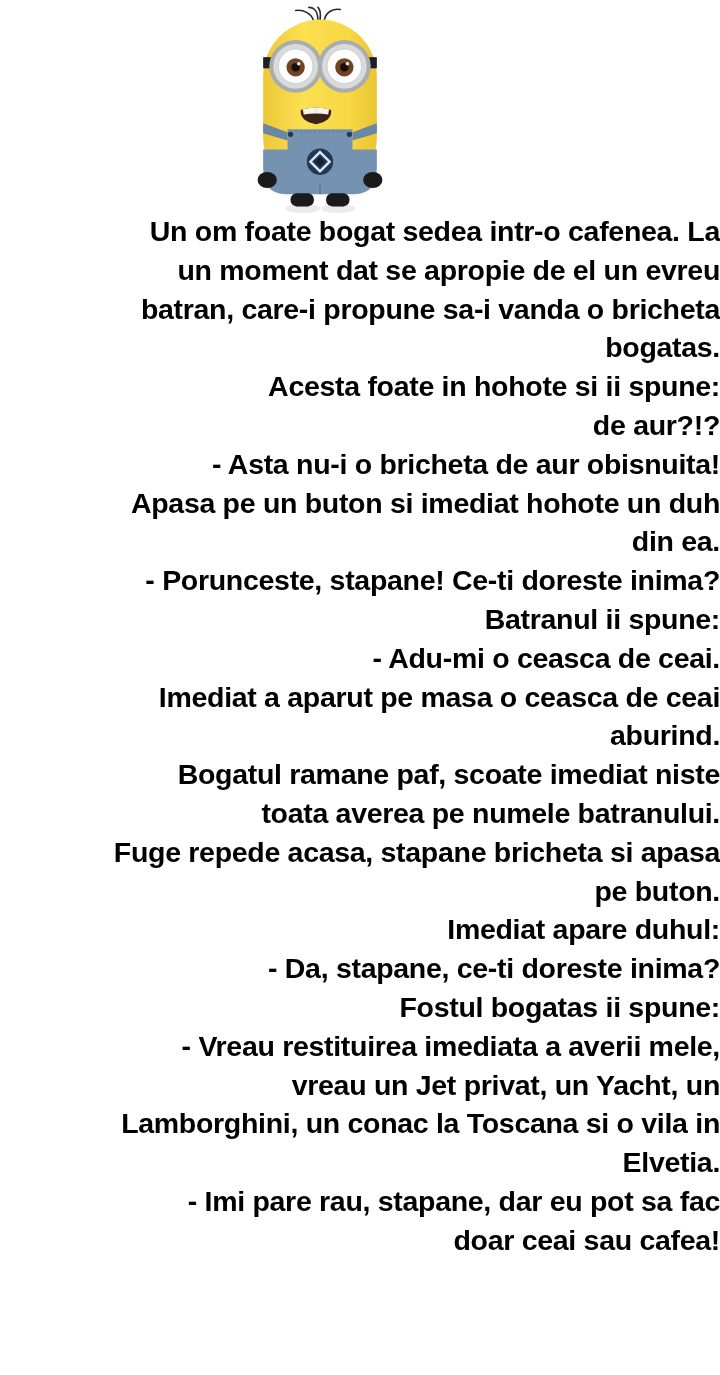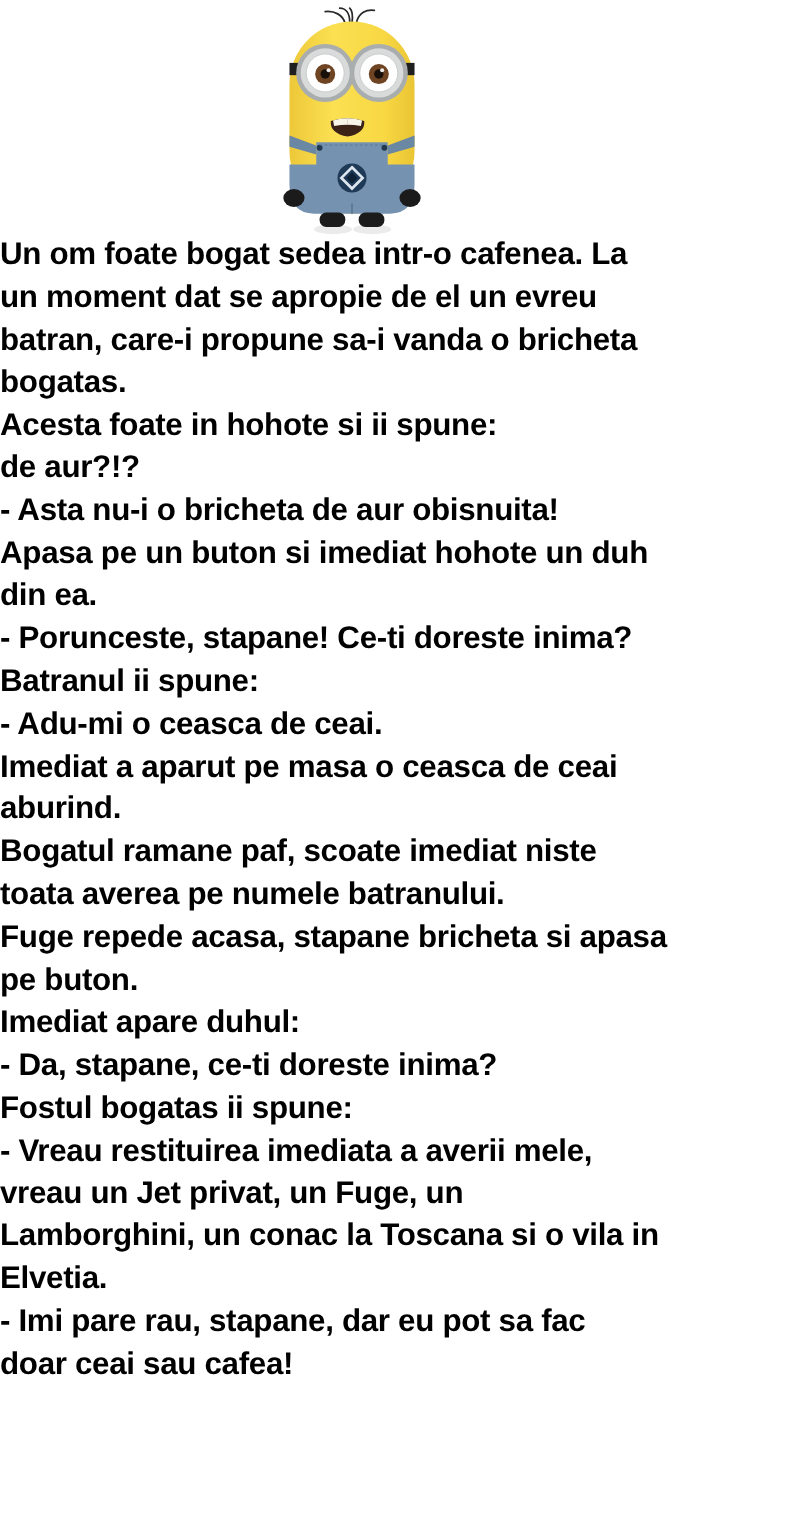--- a/index.html
+++ b/index.html
@@ -23,21 +23,21 @@
     height: 216px;
     margin: 0;
     padding: 0;
   }
   figure.minion svg { display: block; width: 100%; height: 100%; }
   .joke {
     position: absolute;
     top: 212px;
     left: 0;
     width: 720px;
-    text-align: left;
+    text-align: right;
     color: #000000;
     font-weight: bold;
     font-size: 28.5px;
     line-height: 38.8px;
     letter-spacing: -0.3px;
     white-space: nowrap;
   }
   .jl { width: 720px; }
 </style>
 </head>
@@ -137,20 +137,20 @@
     <div class="jl">Imediat a aparut pe masa o ceasca de ceai</div>
     <div class="jl">aburind.</div>
     <div class="jl">Bogatul ramane paf, scoate imediat niste</div>
     <div class="jl">toata averea pe numele batranului.</div>
     <div class="jl">Fuge repede acasa, stapane bricheta si apasa</div>
     <div class="jl">pe buton.</div>
     <div class="jl">Imediat apare duhul:</div>
     <div class="jl">- Da, stapane, ce-ti doreste inima?</div>
     <div class="jl">Fostul bogatas ii spune:</div>
     <div class="jl">- Vreau restituirea imediata a averii mele,</div>
-    <div class="jl">vreau un Jet privat, un Fuge, un</div>
+    <div class="jl">vreau un Jet privat, un Yacht, un</div>
     <div class="jl">Lamborghini, un conac la Toscana si o vila in</div>
     <div class="jl">Elvetia.</div>
     <div class="jl">- Imi pare rau, stapane, dar eu pot sa fac</div>
     <div class="jl">doar ceai sau cafea!</div>
   </div>
 
 </div>
 
 </body></html>

